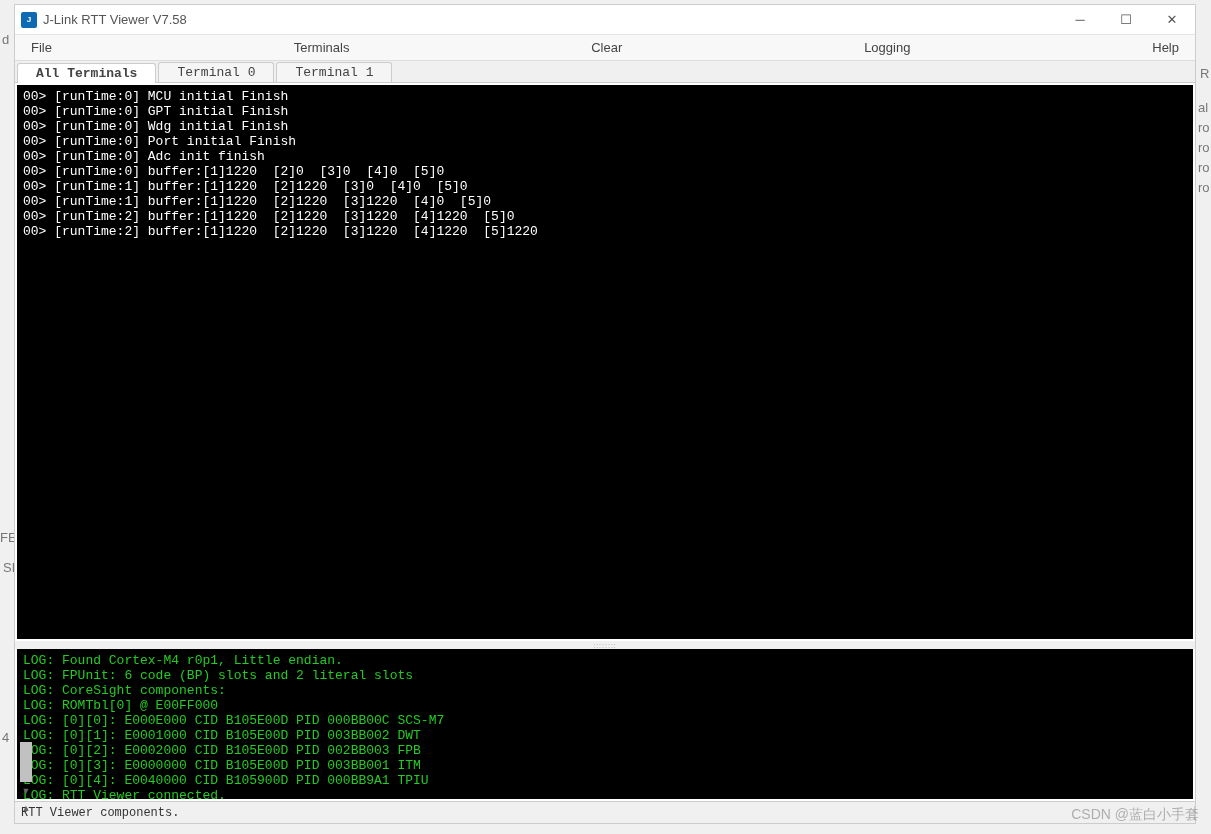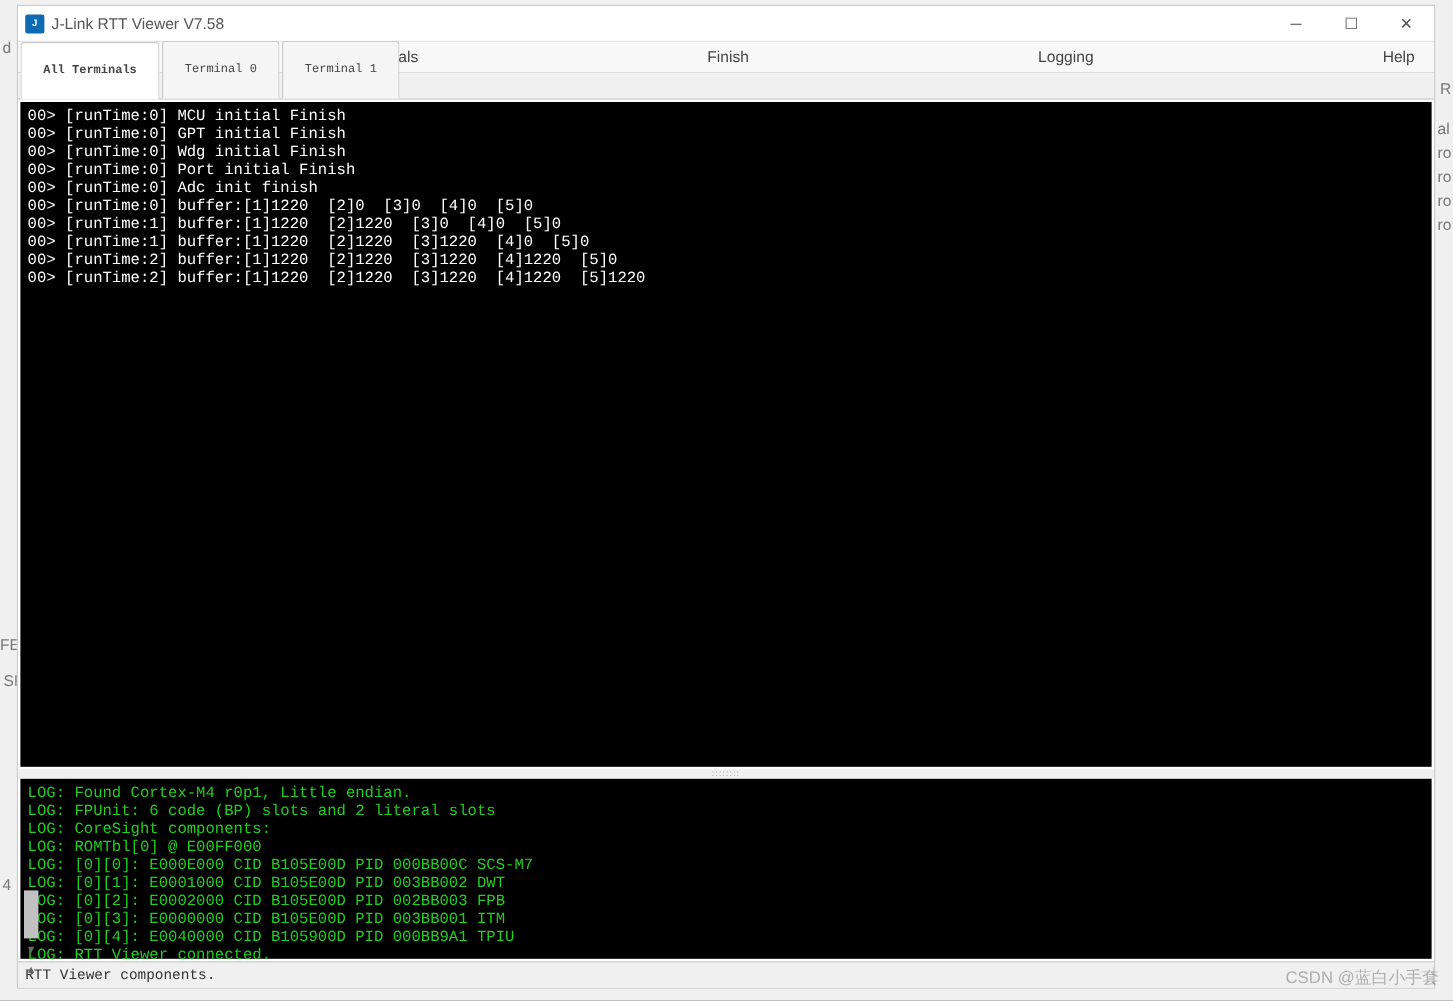--- a/index.html
+++ b/index.html
@@ -88,23 +88,23 @@
 }
 .tab-strip {
   height: 22px;
   display: flex;
   align-items: flex-end;
   padding-left: 2px;
   background: #f0f0f0;
   border-bottom: 1px solid #ccc;
 }
 .tab {
-  padding: 18px 18px;
+  padding: 2px 18px;
   font-family: "Courier New", monospace;
-  font-size: 10px;
+  font-size: 13px;
   color: #444;
   background: #f5f5f5;
   border: 1px solid #ccc;
   border-bottom: none;
   margin-right: 2px;
   border-radius: 3px 3px 0 0;
 }
 .tab.active {
   background: #fff;
   font-weight: bold;
@@ -262,21 +262,21 @@
       </div>
       <div class="win-btn close">
         <span>✕</span>
       </div>
     </div>
   </div>
 
   <div class="menu-bar">
     <div class="menu-item">File</div>
     <div class="menu-item">Terminals</div>
-    <div class="menu-item">Finish</div>
+    <div class="menu-item">Clear</div>
     <div class="menu-item">Logging</div>
     <div class="menu-item">Help</div>
   </div>
 
   <div class="tab-strip">
     <div class="tab active">All Terminals</div>
     <div class="tab">Terminal 0</div>
     <div class="tab">Terminal 1</div>
   </div>
 

